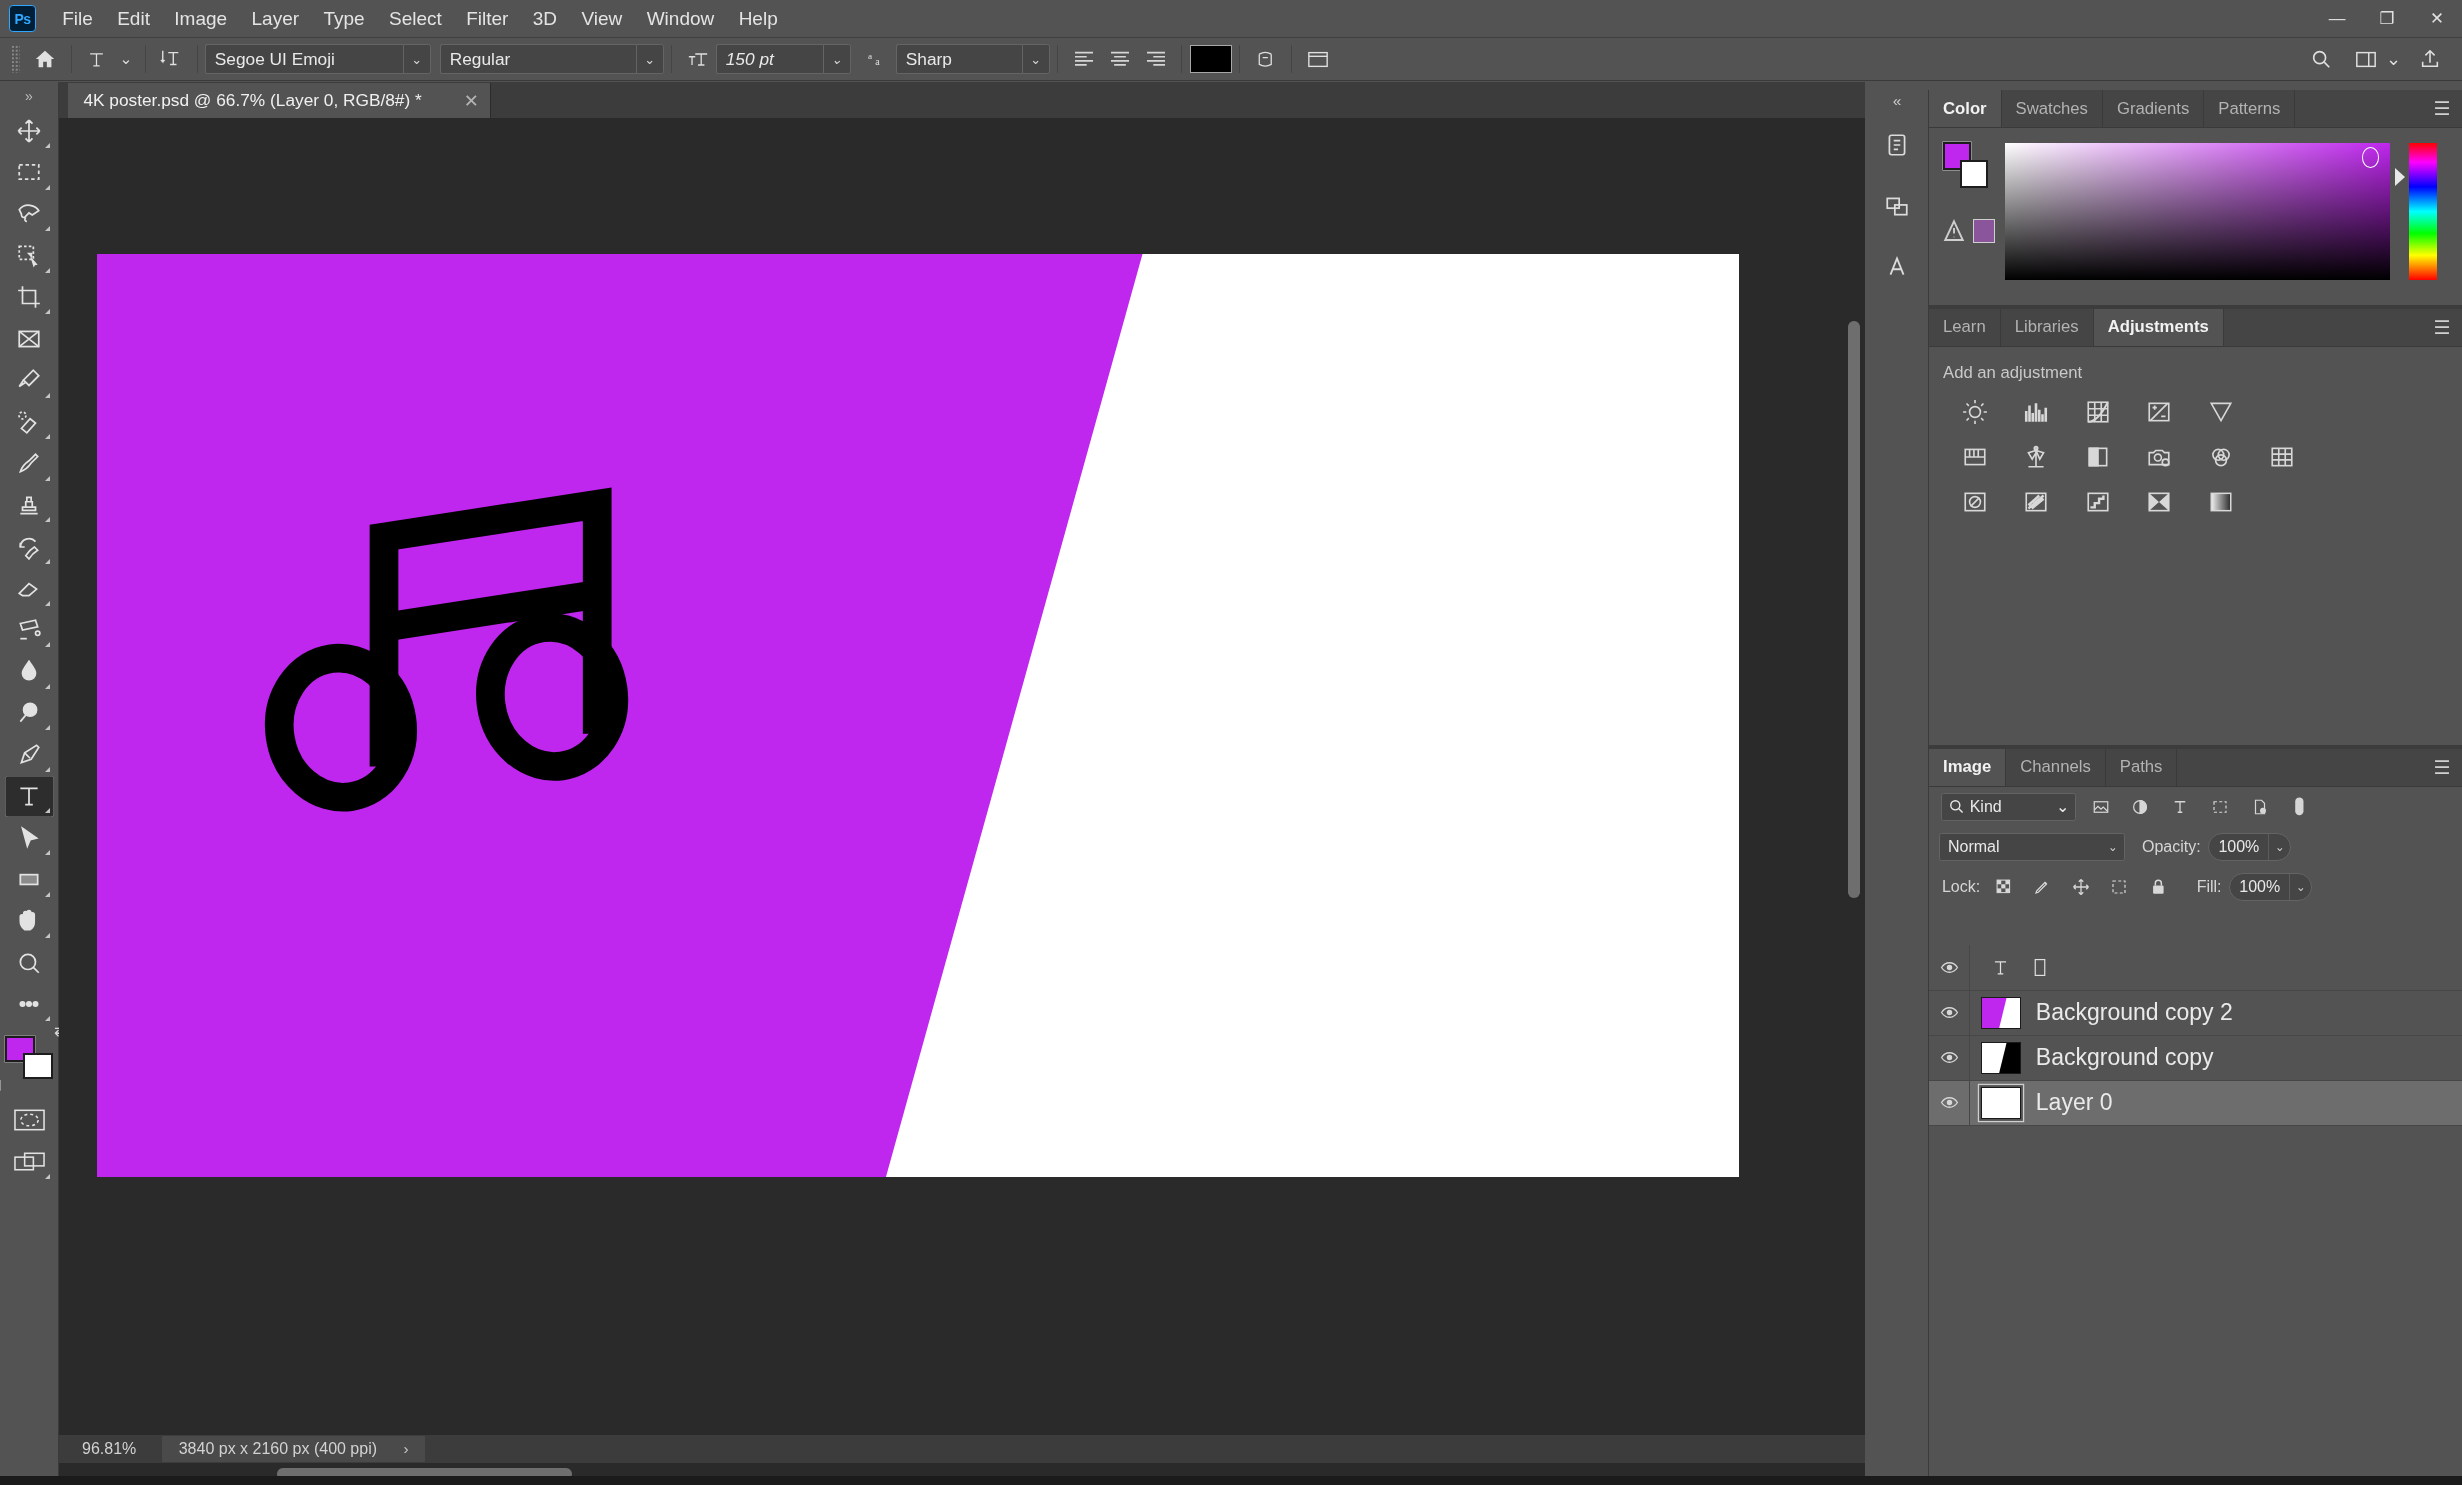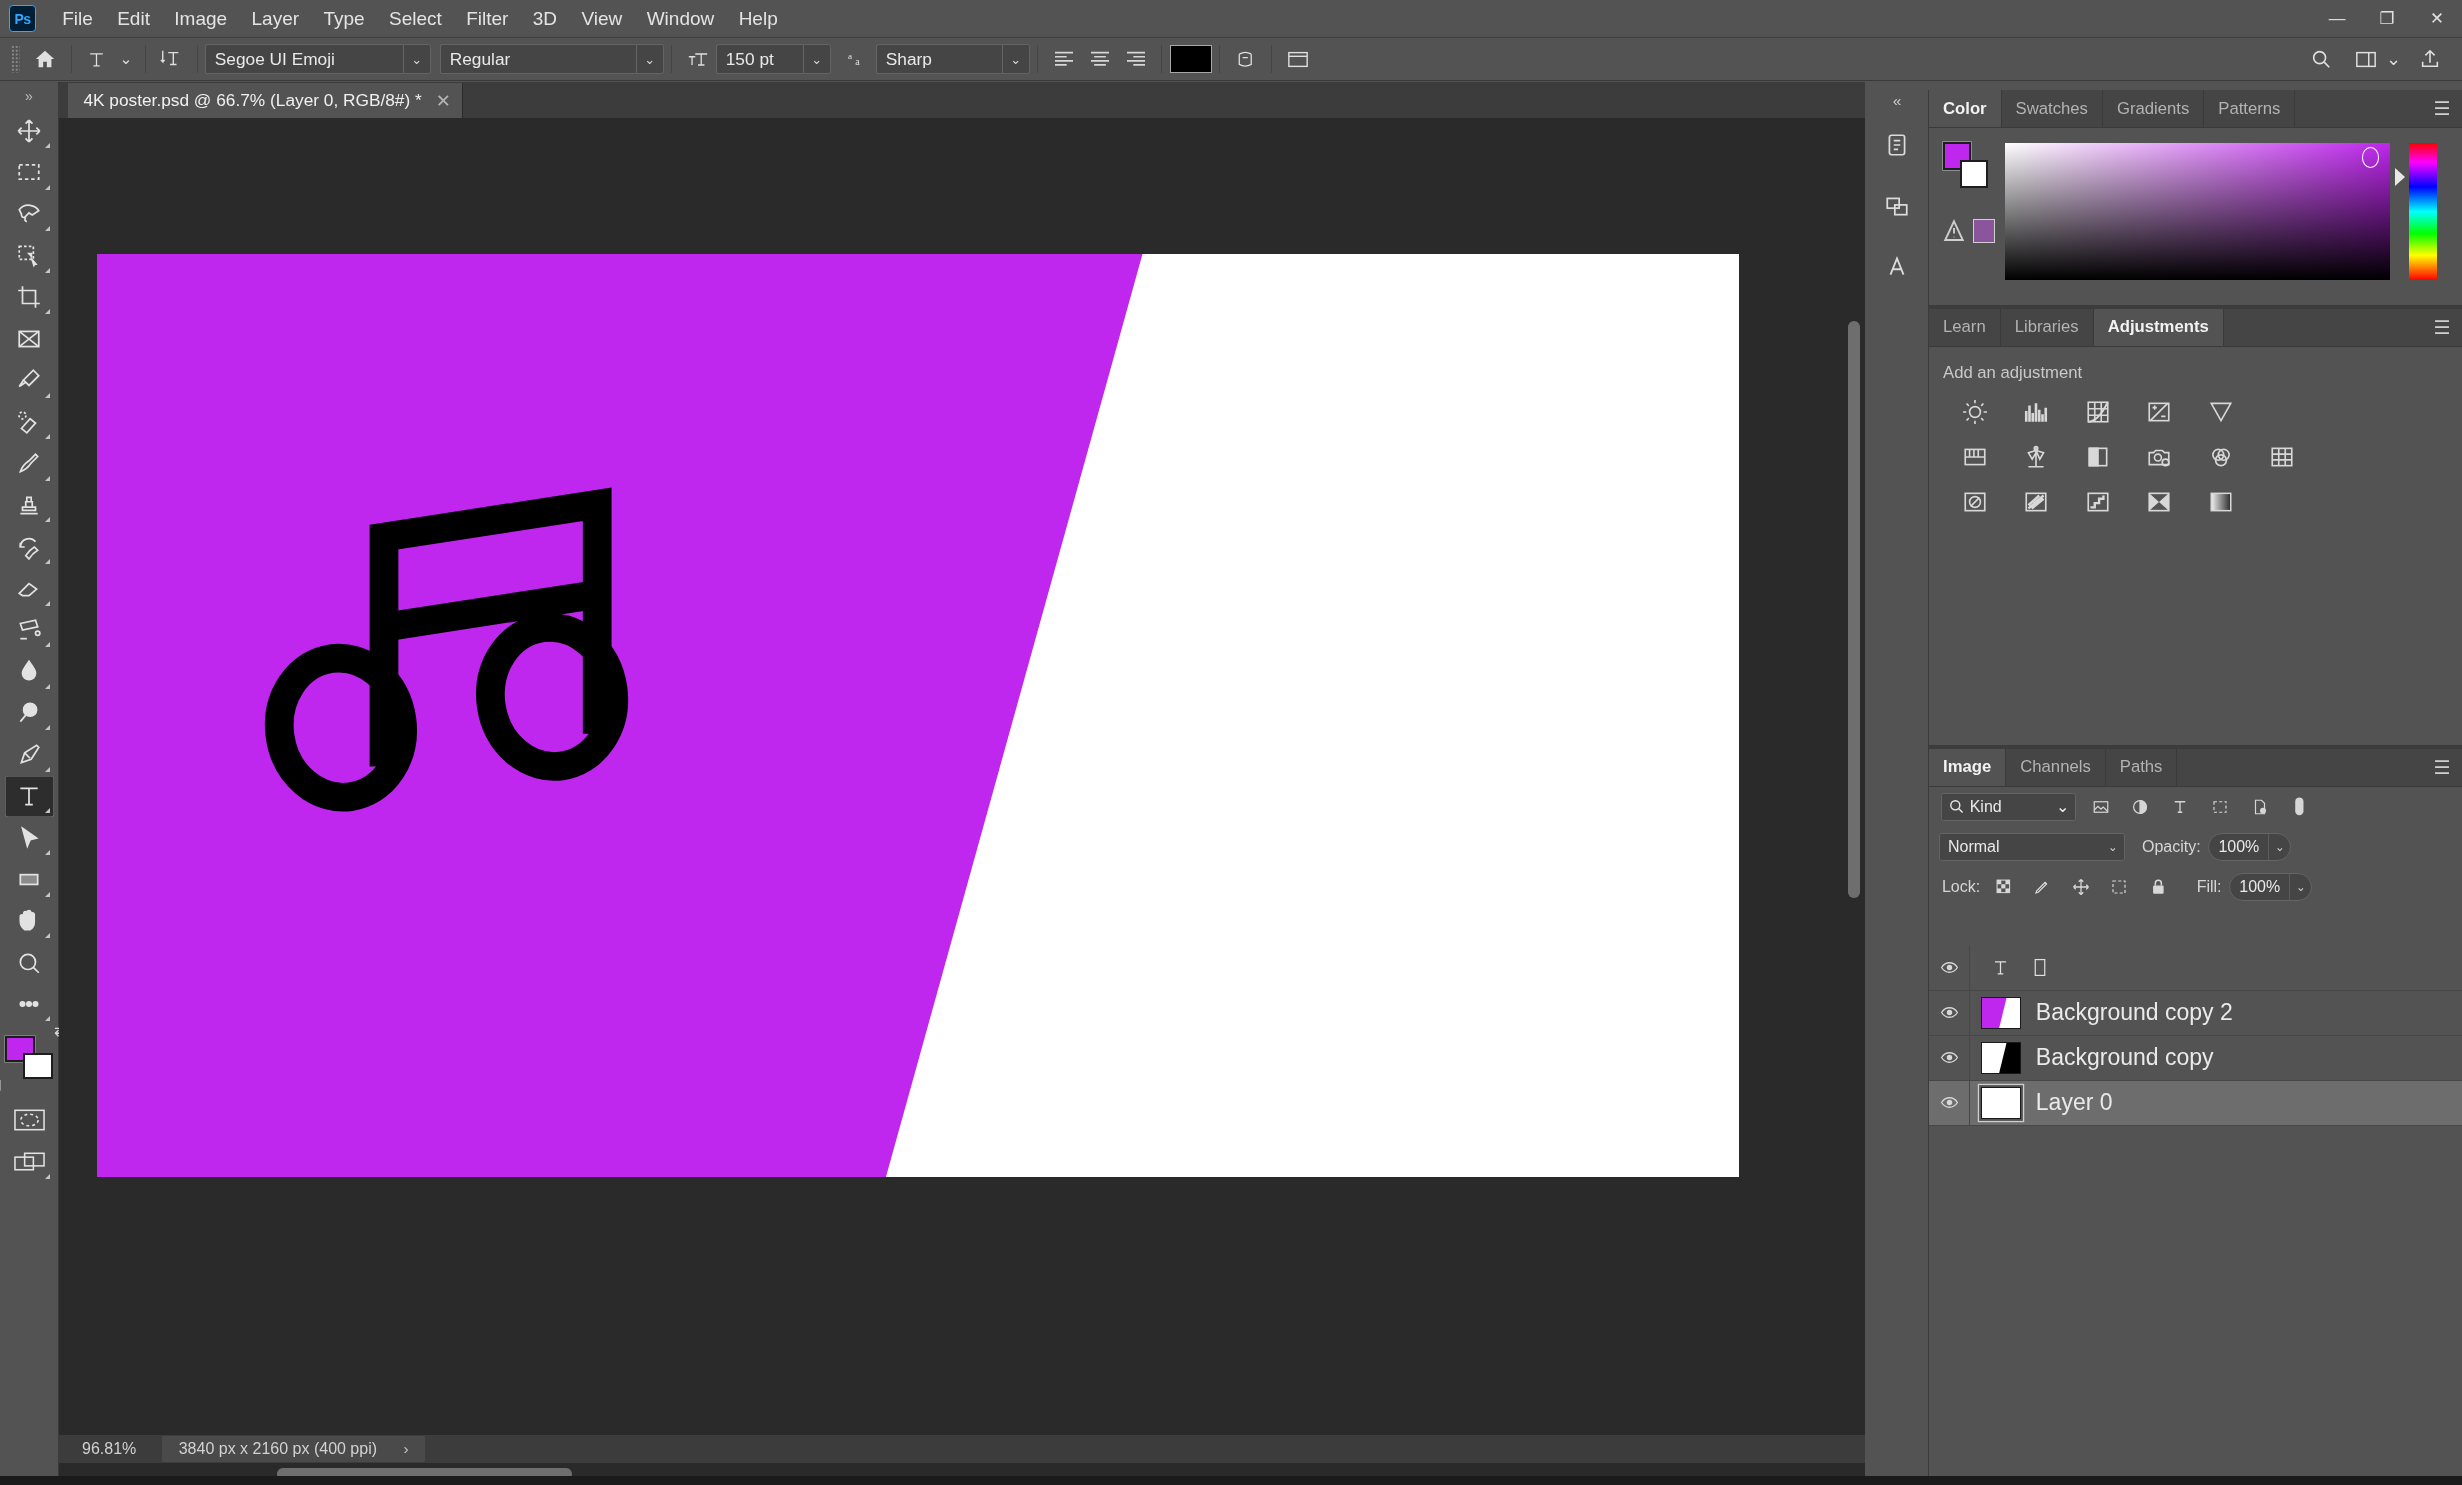--- a/index.html
+++ b/index.html
@@ -103,21 +103,21 @@
     position: absolute; left: 59px; top: 82px; width: 1806px; height: 1403px;
     background: #3c3c3c;
   }
   #tabstrip {
     position: absolute; left: 0; top: 0; width: 100%; height: 36px;
     background: #3c3c3c; display: flex; align-items: flex-end;
   }
   #doc-tab {
     height: 35px; background: #535353; display: flex; align-items: center;
     padding: 0 11.5px 0 15.4px; border-right: 0.6px solid #2b2b2b;
-    font-size: 17.3px; color: #f0f0f0; margin-left: 9px;
+    font-size: 17.3px; color: #f0f0f0; margin-left: 9px; gap: 28px;
   }
   #tab-close { margin-left: 14px; color: #b4b4b4; font-size: 18px; }
   #canvas-wrap {
     position: absolute; left: 0; top: 36px; width: 1806px; height: 1331px;
     background: #2a2a2a; overflow: hidden;
   }
   #canvas {
     position: absolute; left: 38px; top: 136px; width: 1642px; height: 923px;
     background: #fff; overflow: hidden;
   }
@@ -329,21 +329,21 @@
   <div class="ob-combo" style="width:224px;">
     <div class="txt" style="flex:1">Regular</div>
     <div class="arrow">⌄</div>
   </div>
   <div class="ob-sep"></div>
   <div class="ob-icon">
     <svg width="22" height="19" viewBox="0 0 24 20" fill="none" stroke="currentColor" stroke-width="1.4">
         <path d="M2 7h7M5.5 7v9M9 4h13M15.5 4v12M12 16h7"></path>
       </svg>
   </div>
-  <div class="ob-combo" style="width:115px;">
+  <div class="ob-combo" style="width:135px;font-style:italic;">
     <div class="txt" style="flex:1">150 pt</div>
     <div class="arrow">⌄</div>
   </div>
   <div class="ob-icon" style="margin-left:9px;">
     <svg width="22" height="19" viewBox="0 0 24 20" fill="currentColor" font-size="9">
         <text x="1" y="9" font-family="serif" font-size="10">a</text>
         <text x="9" y="16" font-family="serif" font-size="11">a</text>
       </svg>
   </div>
   <div class="ob-combo" style="width:154px;">

